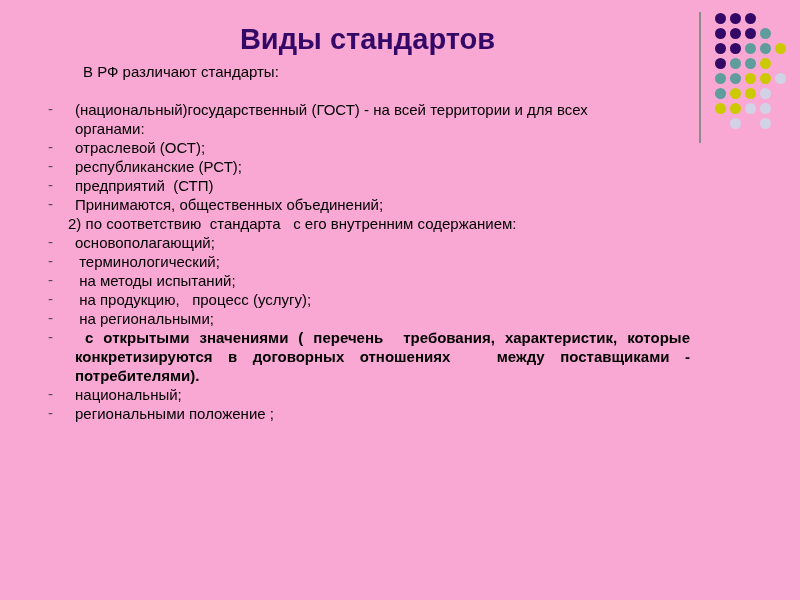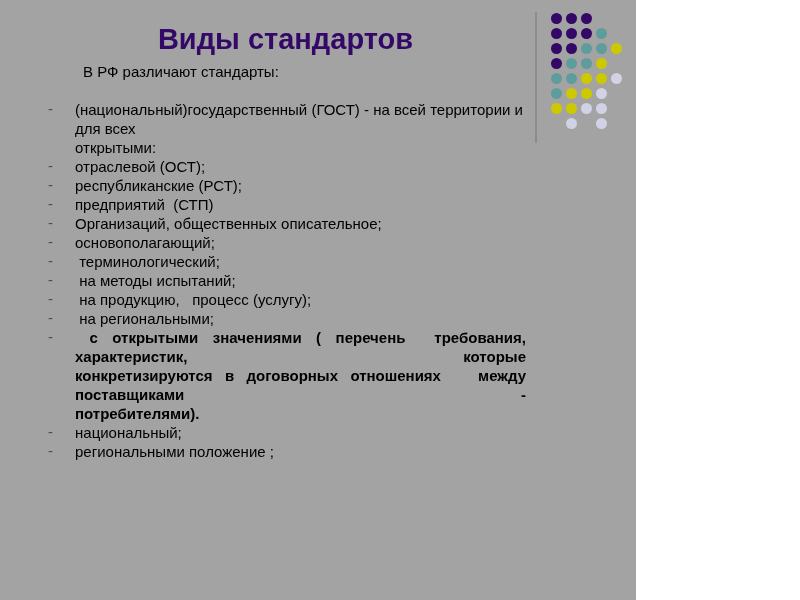--- a/index.html
+++ b/index.html
@@ -1,20 +1,20 @@
 <!DOCTYPE html>
 <html><head>
 <meta charset="utf-8">
 <style>
   html, body { margin: 0; padding: 0; background: #fff; }
   .slide {
     position: relative;
-    width: 636px;
+    width: 800px;
     height: 600px;
-    background: #a3a3a3;
+    background: #f9a8d4;
     font-family: "Liberation Sans", sans-serif;
     font-size: 15px;
     line-height: 19px;
     color: #000;
     overflow: hidden;
   }
   
   .deco { position: absolute; top: 0; right: 0; width: 110px; height: 150px; }
   .deco-vline {
     position: absolute; left: 9px; top: 12px;
@@ -110,39 +110,40 @@
   </div>
 
   <h1 class="title">Виды стандартов</h1>
 
   <div class="content">
     <p class="para rf-line">В РФ различают стандарты:</p>
     <ul class="bullets">
         <li>
           <span class="dash">-</span>
           <span class="li-text">(национальный)государственный (ГОСТ) - на всей территории и для всех
-открытыми:</span>
+органами:</span>
         </li>
         <li>
           <span class="dash">-</span>
           <span class="li-text">отраслевой (ОСТ);</span>
         </li>
         <li>
           <span class="dash">-</span>
           <span class="li-text">республиканские (РСТ);</span>
         </li>
         <li>
           <span class="dash">-</span>
           <span class="li-text">предприятий  (СТП)</span>
         </li>
         <li>
           <span class="dash">-</span>
-          <span class="li-text">Организаций, общественных описательное;</span>
+          <span class="li-text">Принимаются, общественных объединений;</span>
         </li>
       </ul>
+    <p class="para sec2-heading">2) по соответствию  стандарта   с его внутренним содержанием:</p>
     <ul class="bullets">
         <li>
           <span class="dash">-</span>
           <span class="li-text">основополагающий;</span>
         </li>
         <li>
           <span class="dash">-</span>
           <span class="li-text"> терминологический;</span>
         </li>
         <li>

